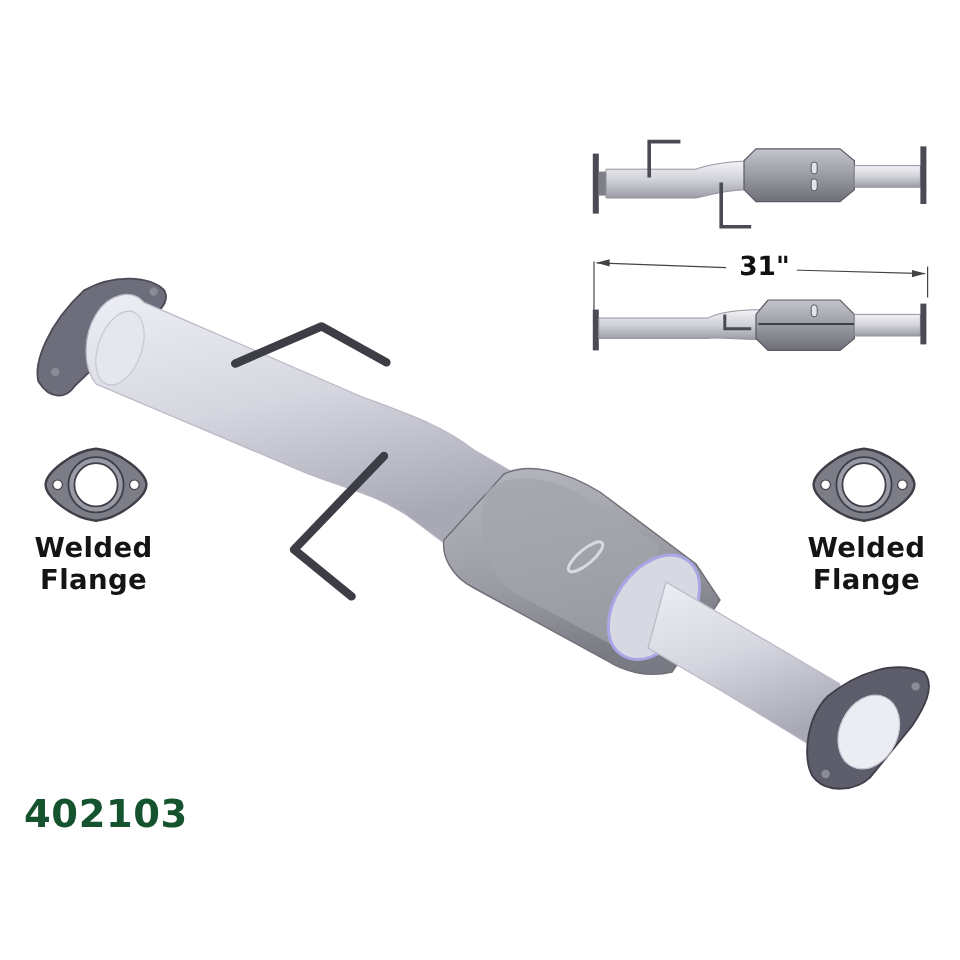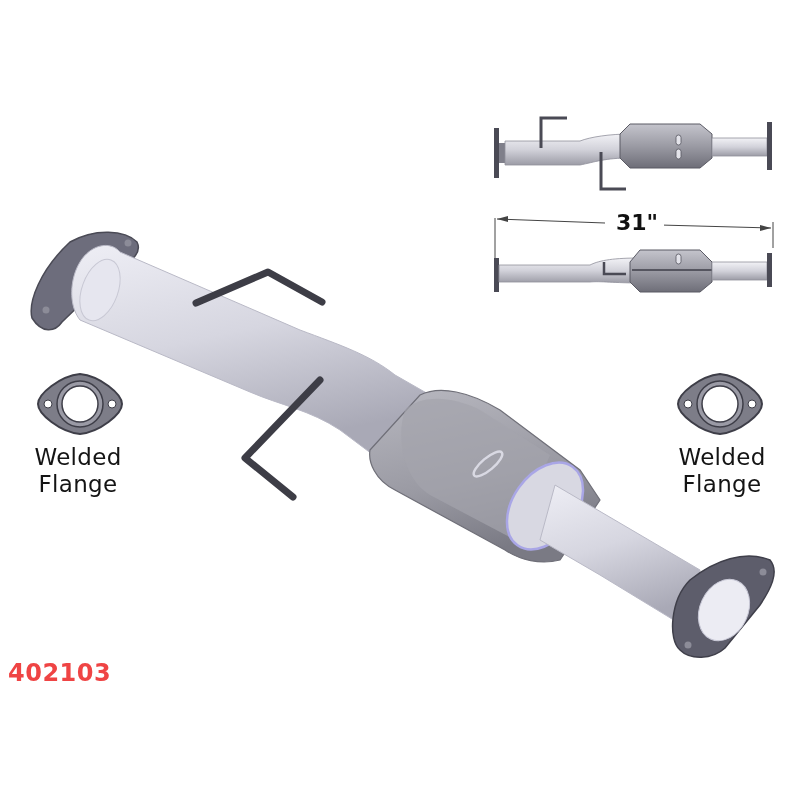--- a/index.html
+++ b/index.html
@@ -1,22 +1,22 @@
 <!DOCTYPE html>
 <html><head>
 <meta charset="utf-8">
 <style>
   html, body { margin: 0; padding: 0; background: #ffffff; }
   body { width: 800px; height: 800px; position: relative; overflow: hidden; font-family: "DejaVu Sans", "Liberation Sans", sans-serif; }
   .abs { position: absolute; }
   .main-svg { left: 0; top: 0; width: 800px; height: 800px; }
-  .label { font-weight: normal; color: #141414; text-align: center; font-size: 23px; line-height: 27px; letter-spacing: 0.3px; }
+  .label { font-weight: bold; color: #141414; text-align: center; font-size: 23px; line-height: 27px; letter-spacing: 0.3px; }
   .label-left { left: 18px; top: 444px; width: 120px; }
   .label-right { left: 662px; top: 444px; width: 120px; }
-  .part-number { left: 8px; top: 659px; font-size: 24px; font-weight: bold; color: #ef4444; letter-spacing: 0.5px; }
+  .part-number { left: 20px; top: 659px; font-size: 32px; font-weight: bold; color: #14532d; letter-spacing: 0.5px; }
   .dim-label { left: 610px; top: 210px; font-size: 22px; font-weight: bold; color: #111; background: #fff; padding: 0 6px; }
 </style>
 </head>
 <body>
 
 <svg class="abs main-svg" viewBox="0 0 800 800" xmlns="http://www.w3.org/2000/svg">
   <defs>
     <linearGradient id="pipeGrad" x1="0" y1="0" x2="0.35" y2="1">
       <stop offset="0" stop-color="#eeeef5"></stop>
       <stop offset="0.5" stop-color="#d6d6e0"></stop>

